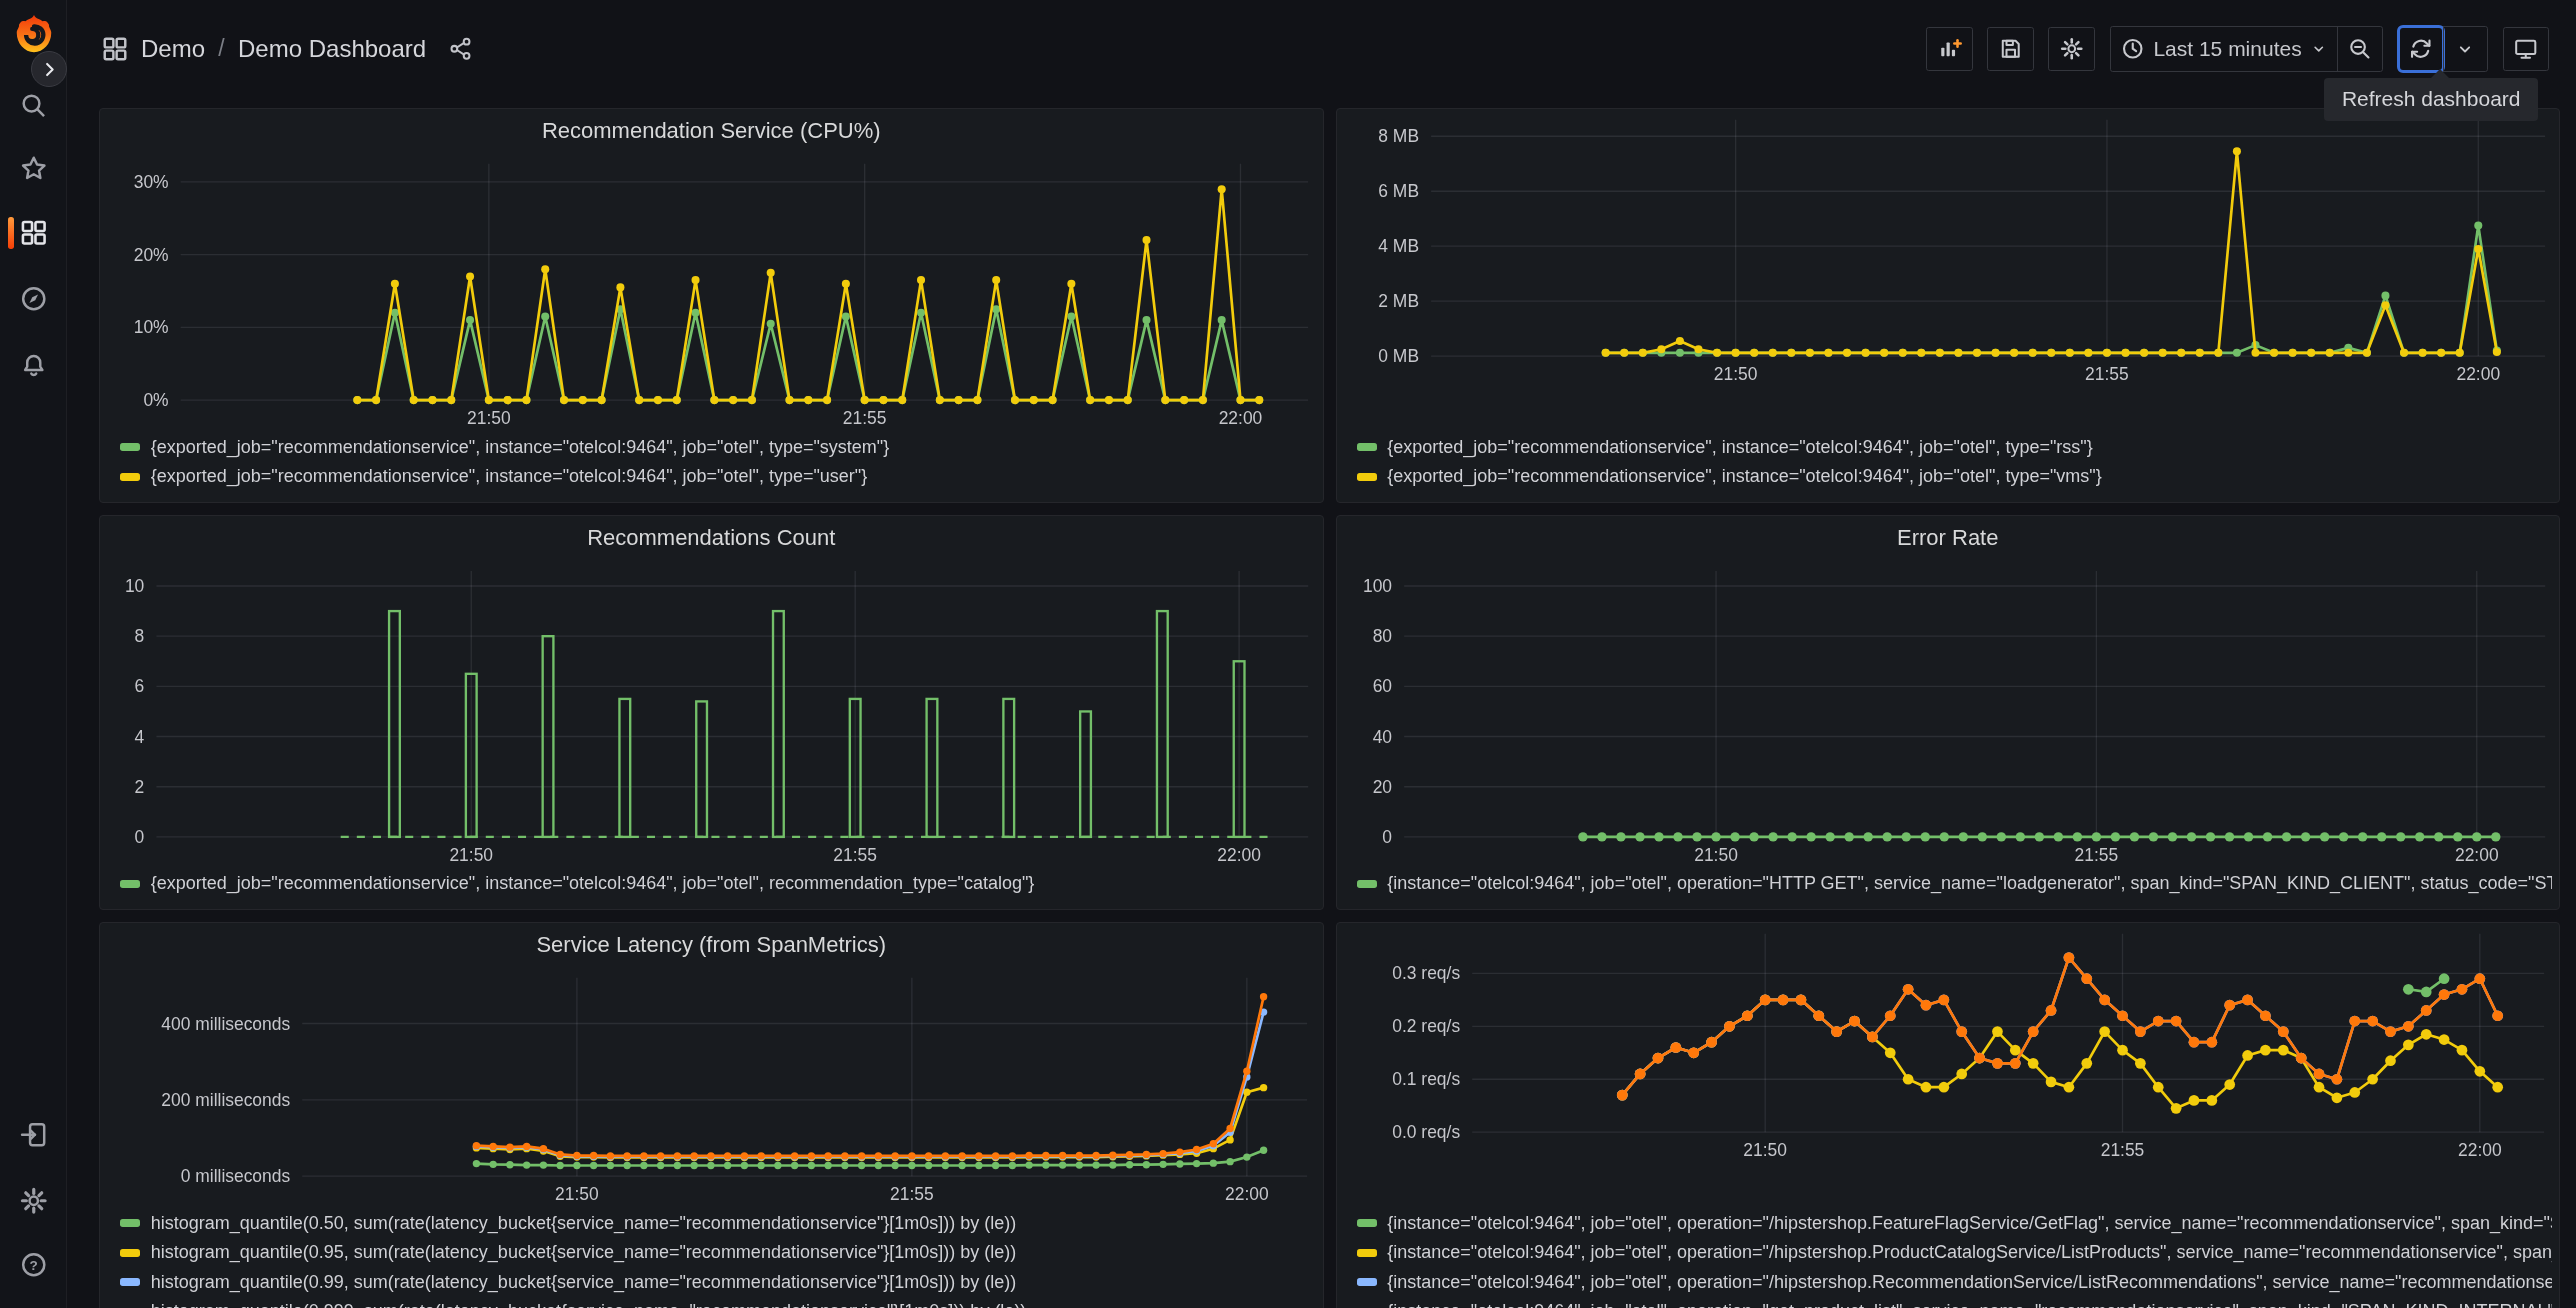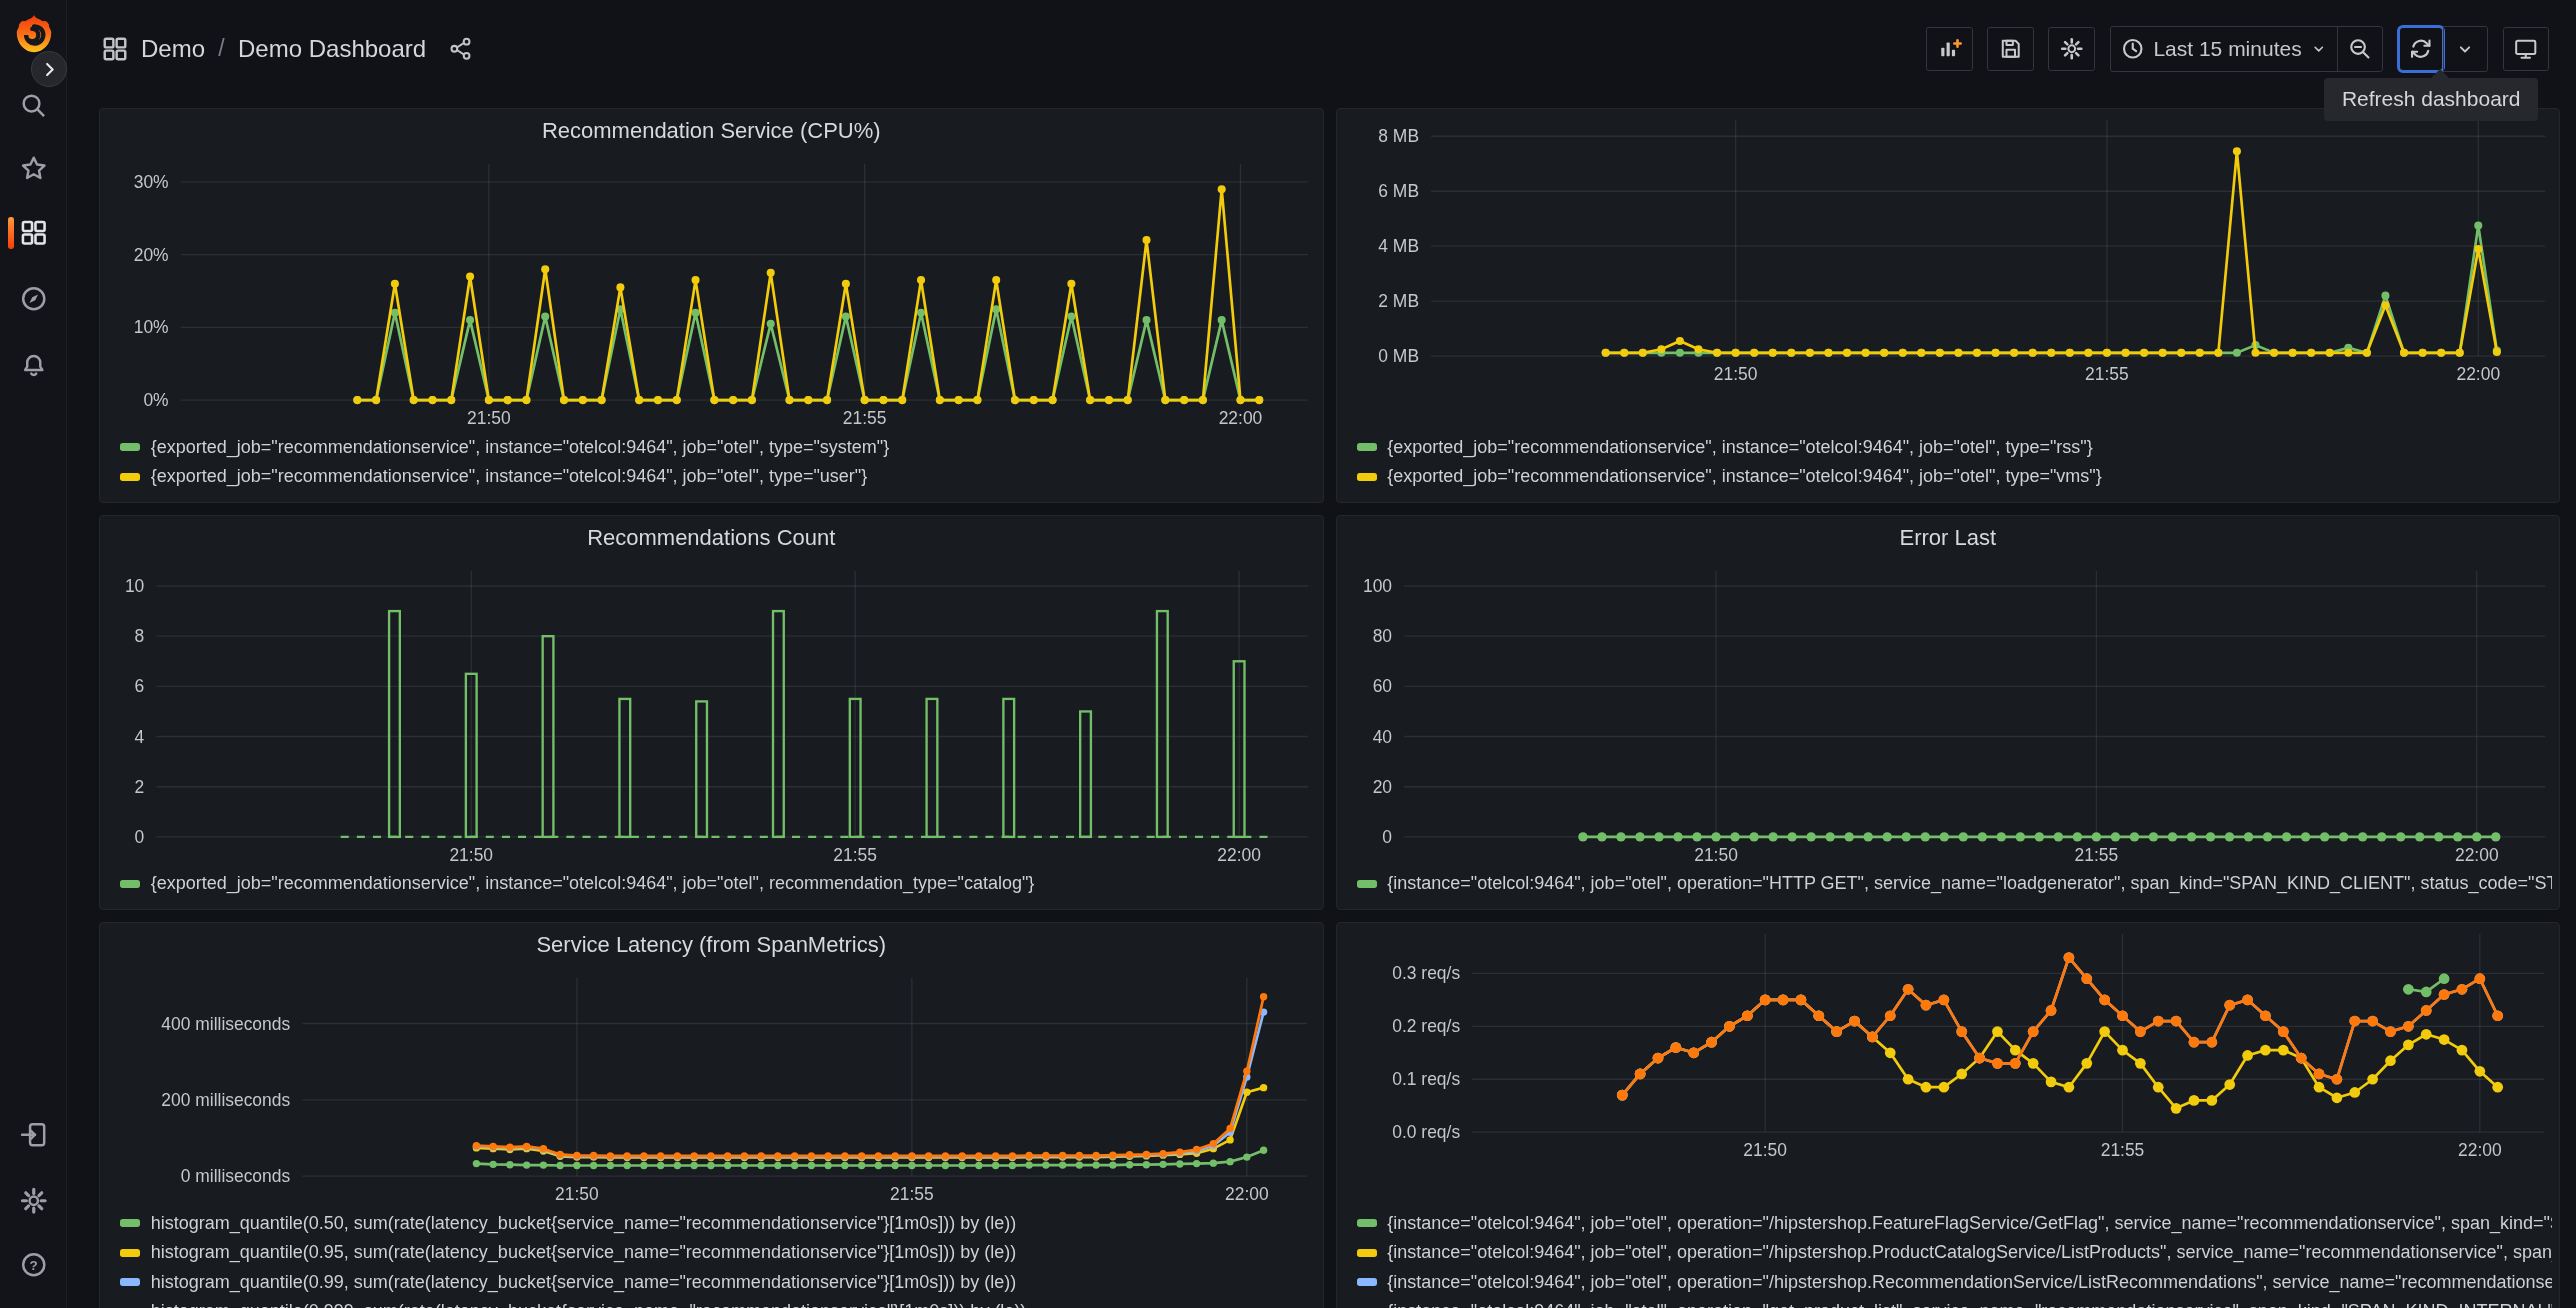--- a/index.html
+++ b/index.html
@@ -557,21 +557,21 @@
           </svg></div>
       <div class="legend">
           <div class="legend-row">
             <span class="swatch" style="background: rgb(115, 191, 105);"></span>
             <span>{exported_job="recommendationservice", instance="otelcol:9464", job="otel", recommendation_type="catalog"}</span>
           </div>
         </div>
     </div>
 
     <div class="panel">
-      <div class="panel-title">Error Last</div>
+      <div class="panel-title">Error Rate</div>
       <div class="chart"><svg width="1223" height="308" viewBox="0 0 1821 458">
             <line x1="100" y1="412" x2="1799" y2="412" stroke="rgba(204,204,220,0.11)" stroke-width="2"></line>
             <text x="82" y="421" text-anchor="end" font-size="26" fill="#c6c7cc">0</text>
             <line x1="100" y1="337.2830188679245" x2="1799" y2="337.2830188679245" stroke="rgba(204,204,220,0.11)" stroke-width="2"></line>
             <text x="82" y="346.2830188679245" text-anchor="end" font-size="26" fill="#c6c7cc">20</text>
             <line x1="100" y1="262.566037735849" x2="1799" y2="262.566037735849" stroke="rgba(204,204,220,0.11)" stroke-width="2"></line>
             <text x="82" y="271.566037735849" text-anchor="end" font-size="26" fill="#c6c7cc">40</text>
             <line x1="100" y1="187.8490566037736" x2="1799" y2="187.8490566037736" stroke="rgba(204,204,220,0.11)" stroke-width="2"></line>
             <text x="82" y="196.8490566037736" text-anchor="end" font-size="26" fill="#c6c7cc">60</text>
             <line x1="100" y1="113.1320754716981" x2="1799" y2="113.1320754716981" stroke="rgba(204,204,220,0.11)" stroke-width="2"></line>

